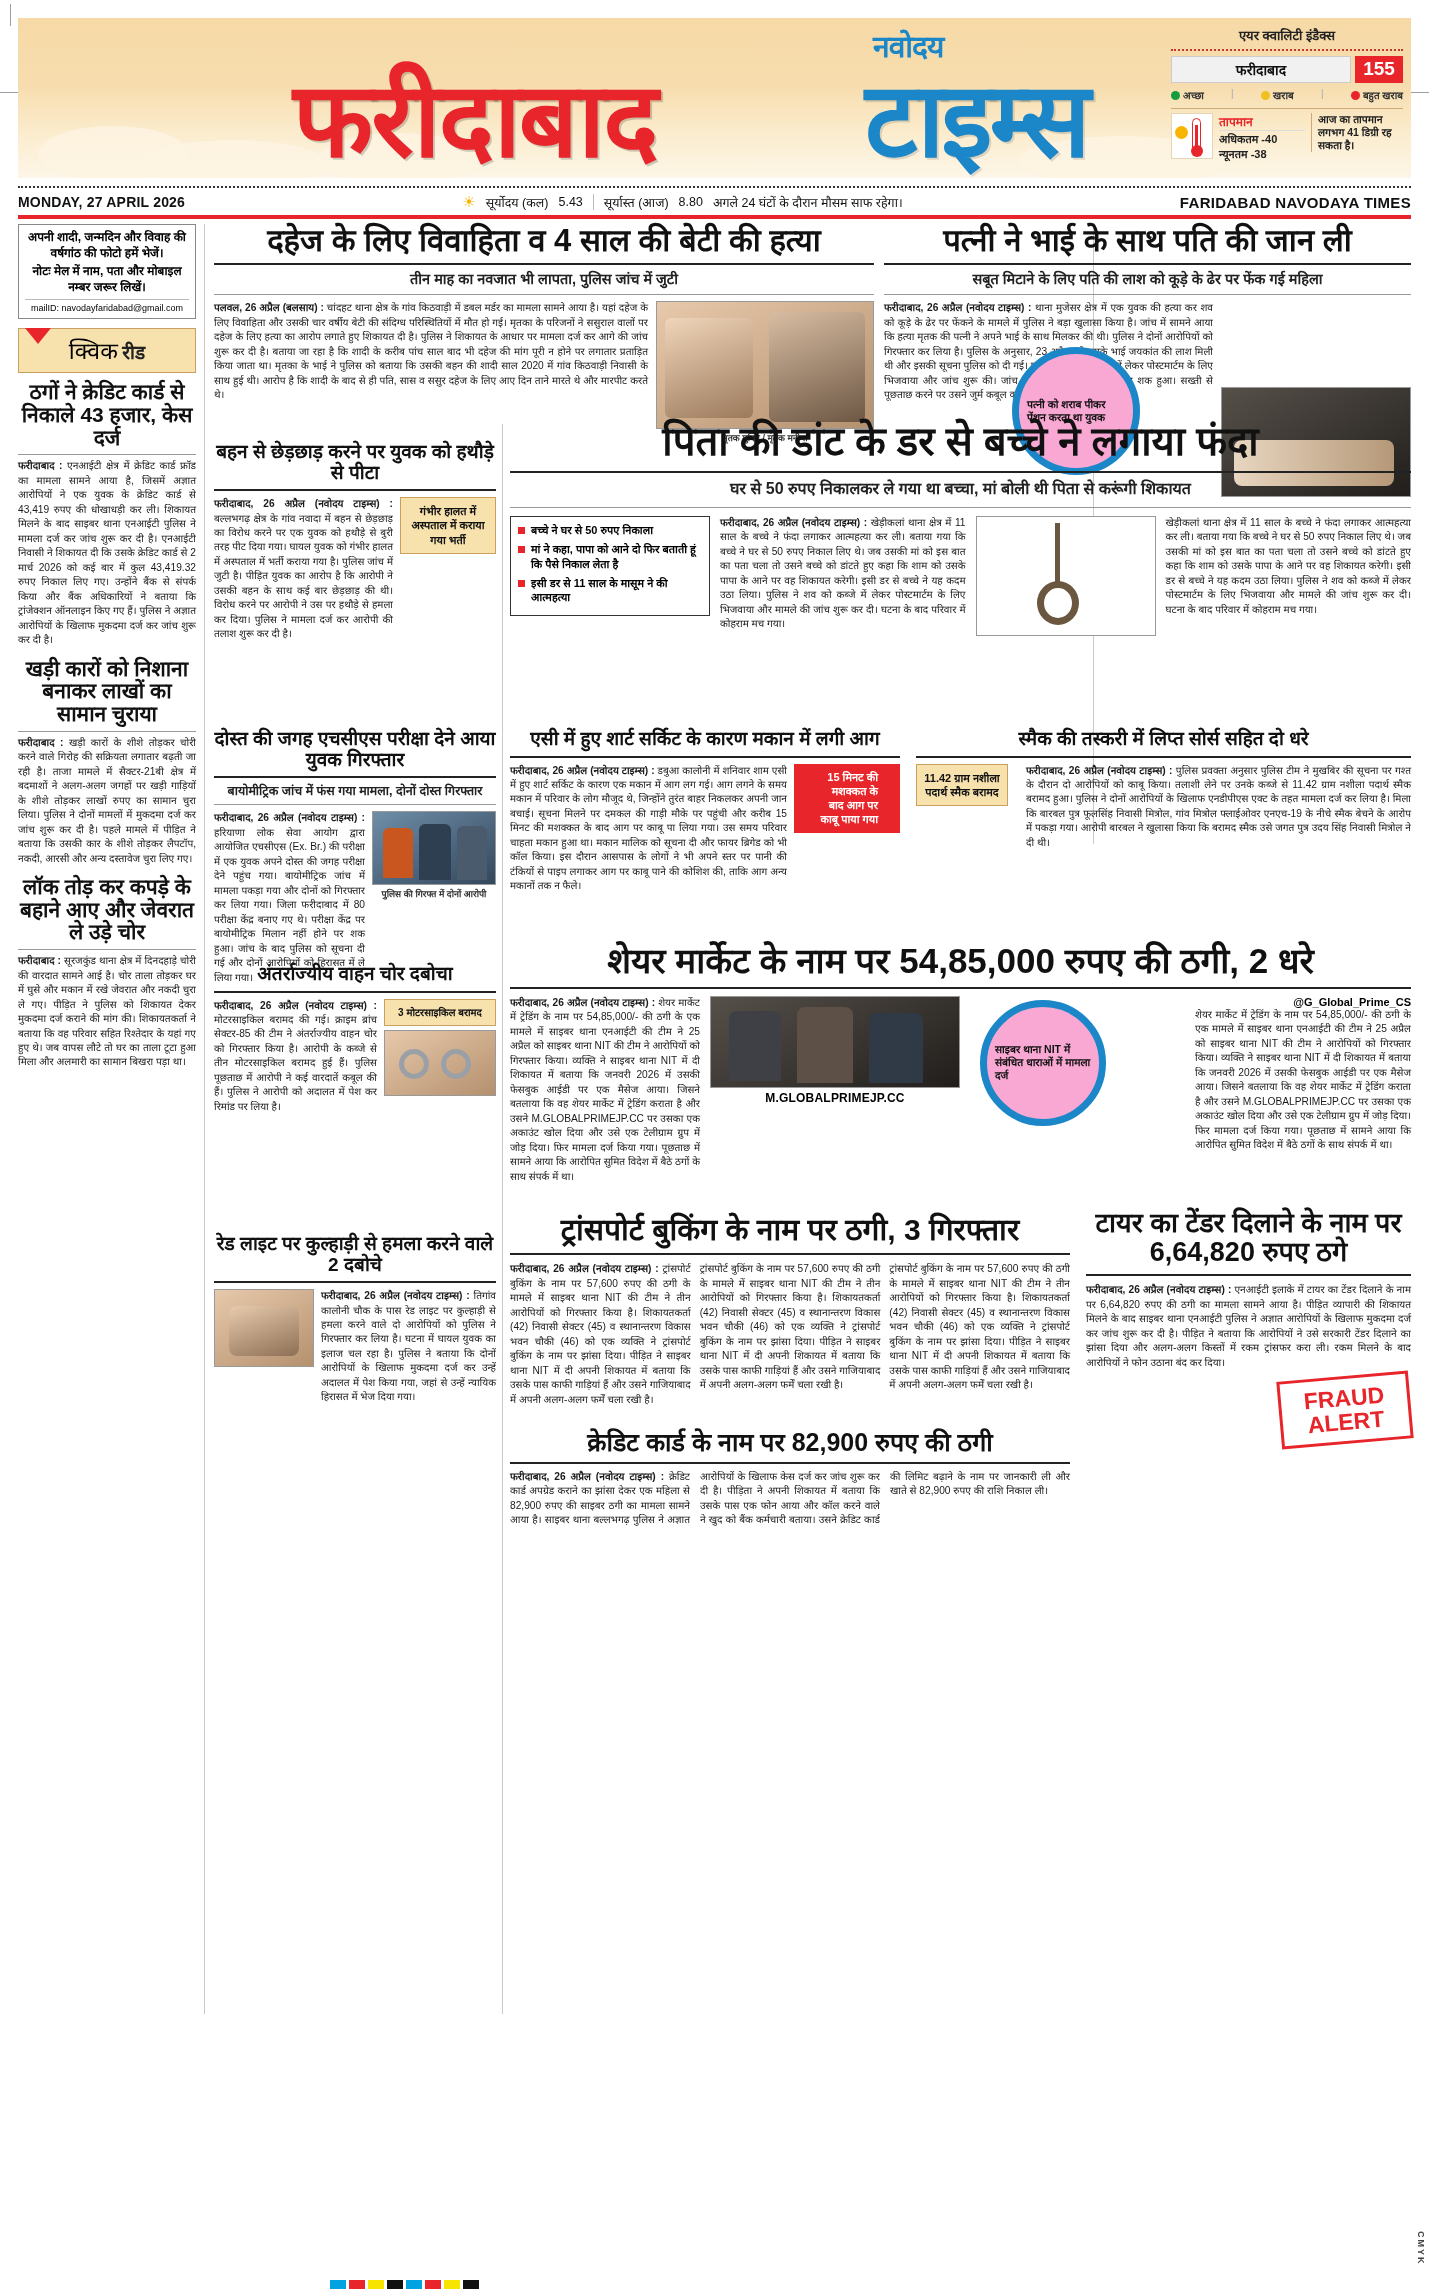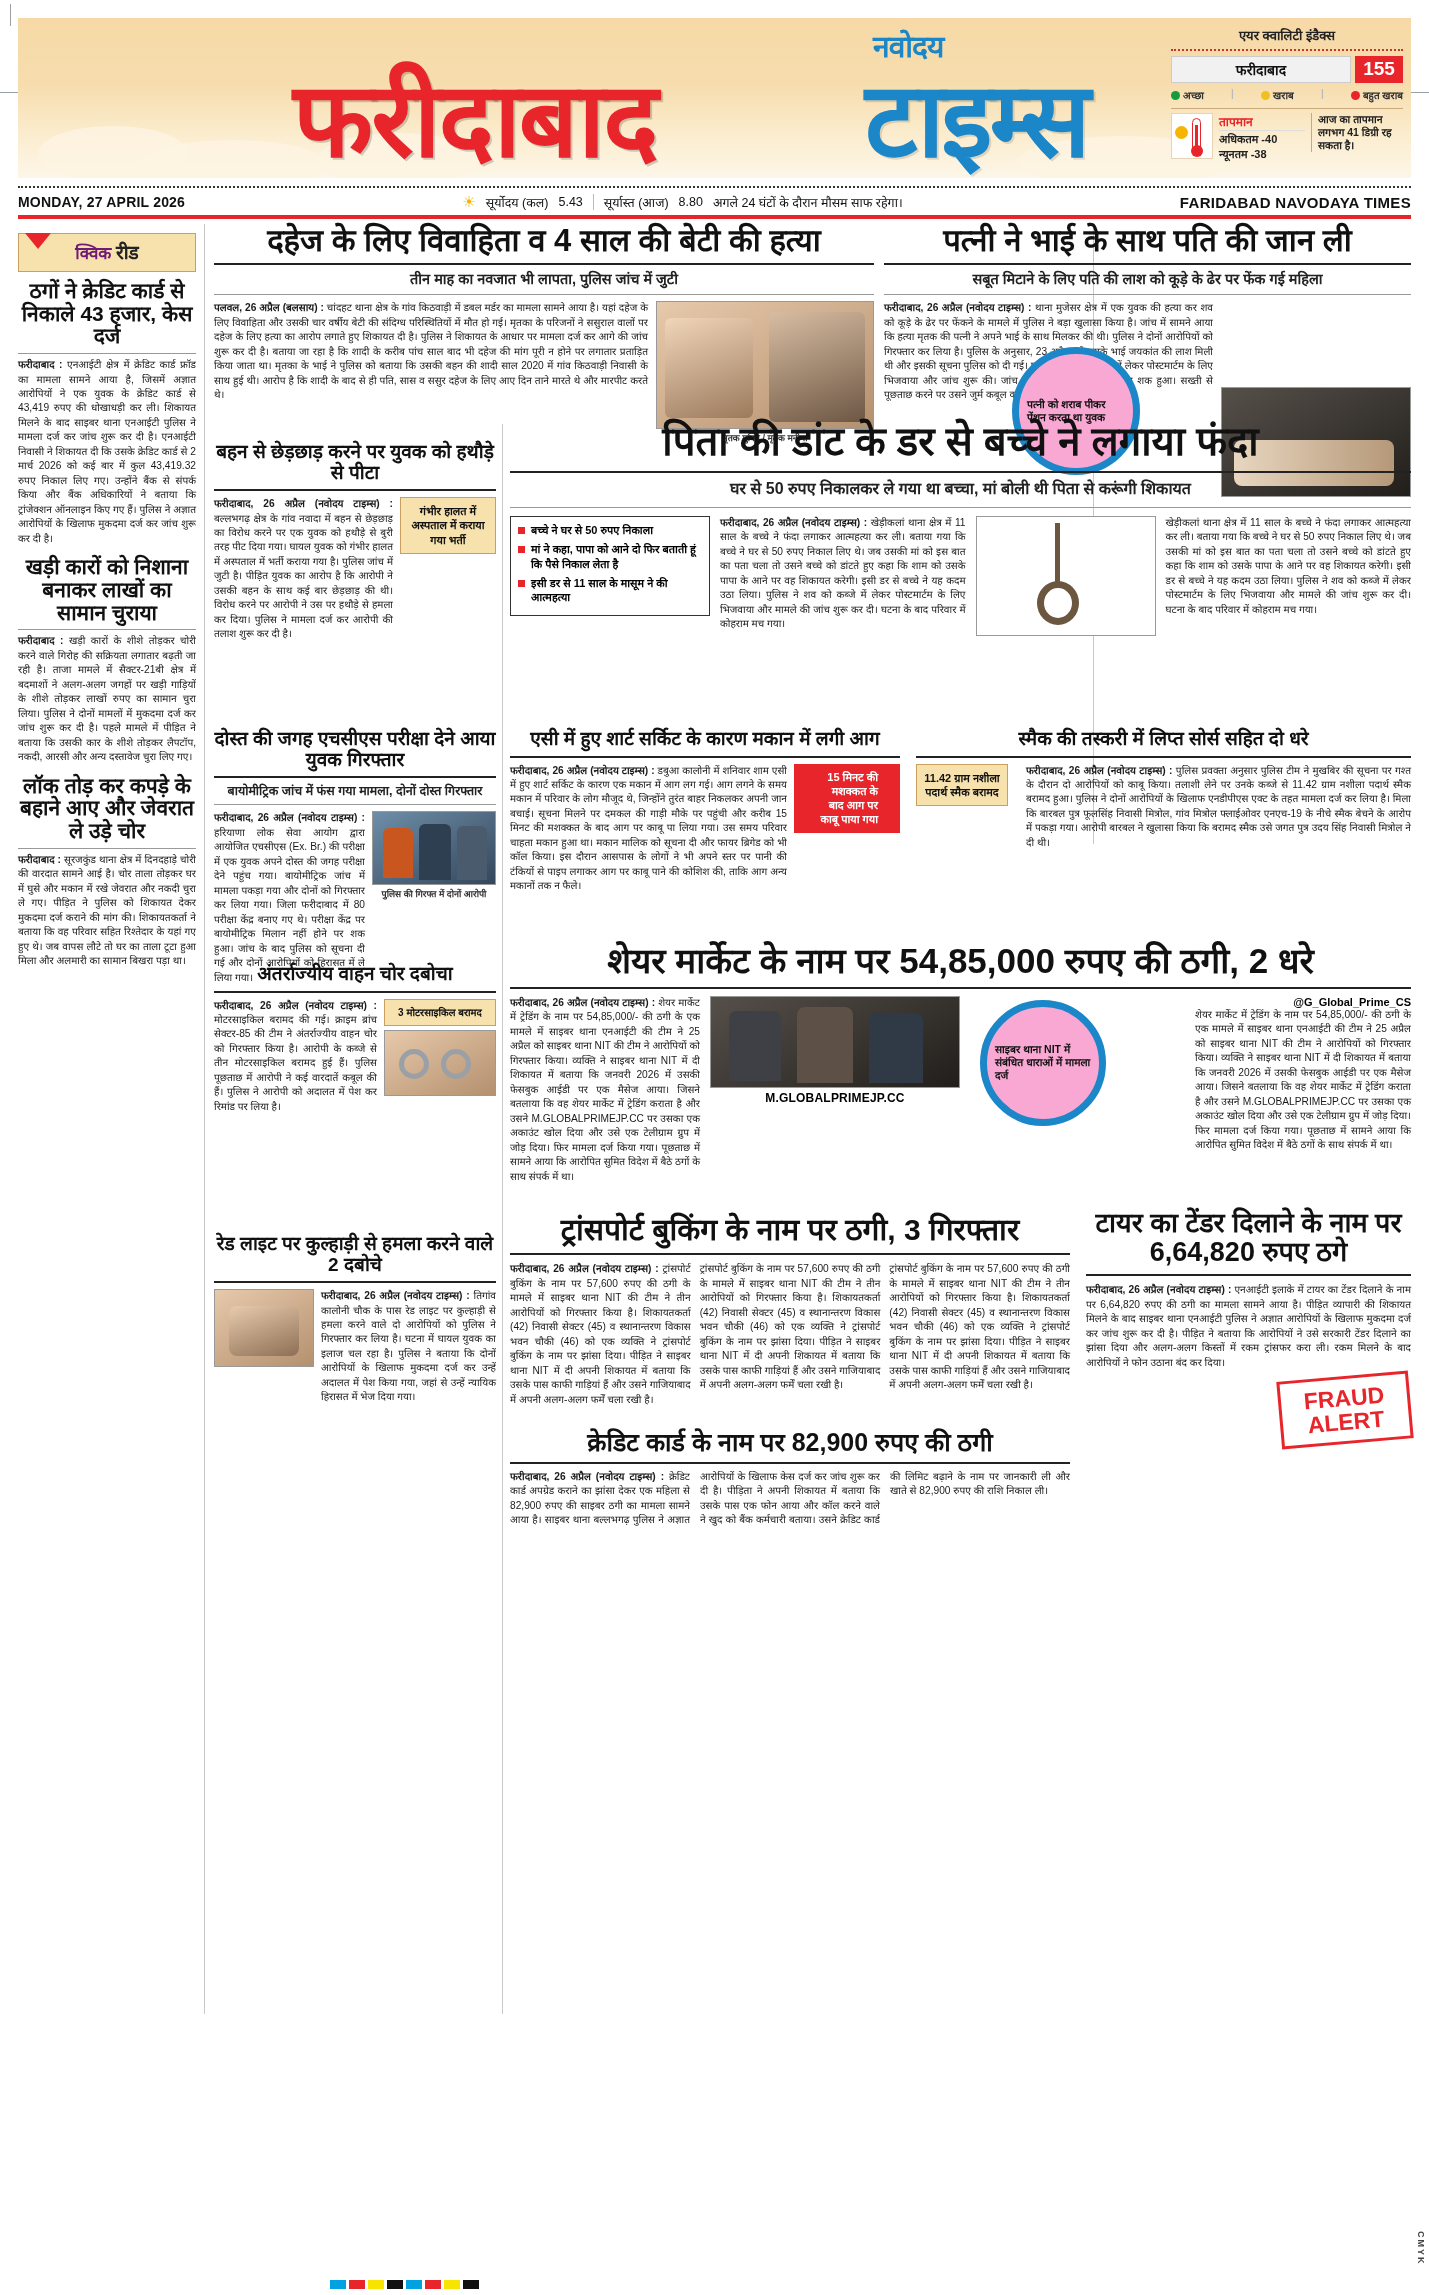--- a/index.html
+++ b/index.html
@@ -91,21 +91,21 @@
   .box{border:1px solid #999;}
   .photo{background:linear-gradient(145deg,#b9a793,#7e6f60);position:relative;overflow:hidden;}
   .photo.skin{background:linear-gradient(150deg,#e7c9ab,#b4906e);}
   .photo.blue{background:linear-gradient(150deg,#6f8ea8,#33475c);}
   .photo.dark{background:linear-gradient(150deg,#56504a,#211e1b);}
   .photo.rope{background:#ffffff;}
   .cap{font-size:9px;text-align:center;color:#333;font-weight:bold;padding-top:2px;}
 
   
   .flag{background:#f7e2ae;border:1px solid #caa060;text-align:center;position:relative;}
-  .flag .t1{color:#701a75;font-weight:bold;font-size:17px;}
+  .flag .t1{color:#000000;font-weight:normal;font-size:23px;}
   .flag .t2{color:#222;font-weight:bold;font-size:19px;}
   .flag-tri{position:absolute;left:6px;top:-1px;width:0;height:0;
     border-left:13px solid transparent;border-right:13px solid transparent;border-top:16px solid #e8252a;}
 
   .notebox{border:1px solid #888;padding:5px 6px;text-align:center;}
   .notebox .l1{font-size:12px;font-weight:bold;line-height:1.3;}
   .notebox .l2{font-size:12px;font-weight:bold;line-height:1.3;margin-top:3px;}
   .notebox .mail{font-size:9px;border-top:1px solid #bbb;margin-top:4px;padding-top:3px;}
 
   
@@ -212,20 +212,25 @@
   </div>
   <div class="redrule"></div>
 
   <div class="content">
 
     <div class="vline" style="left:186px;height:1790px;"></div>
     <div class="vline" style="left:1075px;height:620px;top:0;"></div>
     <div class="vline" style="left:484px;top:200px;height:1590px;"></div>
 
     <div class="col" style="left:0;width:178px;">
+      <div class="notebox">
+        <div class="l1">अपनी शादी, जन्मदिन और विवाह की वर्षगांठ की फोटो हमें भेजें।</div>
+        <div class="l2">नोटः मेल में नाम, पता और मोबाइल नम्बर जरूर लिखें।</div>
+        <div class="mail">mailID: navodayfaridabad@gmail.com</div>
+      </div>
 
       <div class="flag" style="margin-top:9px;padding:5px 0 6px;">
         <span class="flag-tri"></span>
         <span class="t1">क्विक</span>
         <span class="t2">रीड</span>
       </div>
 
       <div style="margin-top:8px;">
         <div class="hl h-sm" style="text-align:center;">ठगों ने क्रेडिट कार्ड से निकाले 43 हजार, केस दर्ज</div>
         <div class="rule" style="margin:5px 0 4px;"></div>

